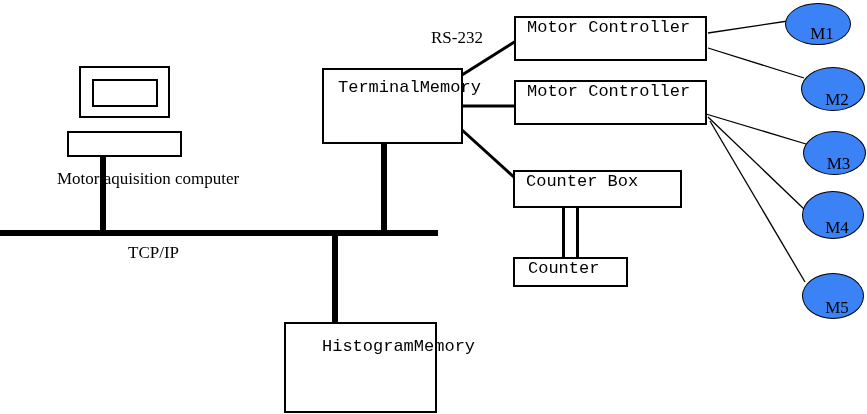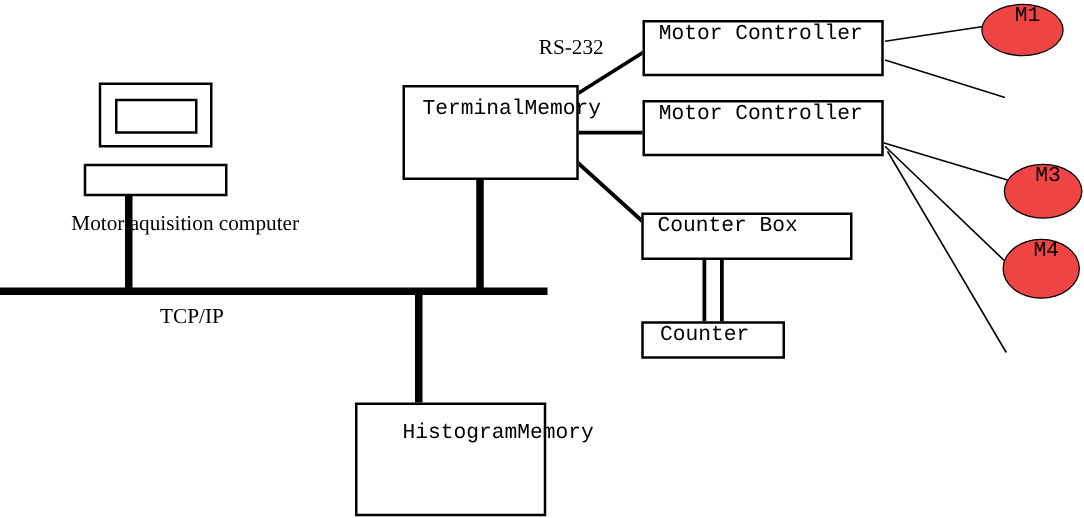--- a/index.html
+++ b/index.html
@@ -37,26 +37,27 @@
   .label {
     position: absolute;
     white-space: nowrap;
     line-height: 20px;
     font-family: Liberation Serif, serif;
   }
   .ellipse {
     position: absolute;
     border: 1.5px solid #000000;
     border-radius: 50%;
-    background: #ef4444;
+    background: #3b82f6;
     box-sizing: border-box;
     display: flex;
-    align-items: flex-start;
+    align-items: flex-end;
     justify-content: center;
     padding-left: 8px;
+    font-family: Liberation Serif, serif;
   }
   .twoline { line-height: 20px; }
   svg.wires {
     position: absolute;
     left: 0; top: 0;
     pointer-events: none;
   }
 </style>
 </head>
 <body>
@@ -111,20 +112,26 @@
     <div class="twoline">Memory</div>
   </div>
 
   <div class="box" style="left:513px; top:257px; width:115px; height:30px; padding-left:13px;">
     <span>Counter</span>
   </div>
 
   <div class="ellipse" style="left:785px; top:3px; width:66px; height:42px;">
     <span>M1</span>
   </div>
+  <div class="ellipse" style="left:801px; top:67px; width:64px; height:44px;">
+    <span>M2</span>
+  </div>
   <div class="ellipse" style="left:803px; top:131px; width:63px; height:44px;">
     <span>M3</span>
   </div>
   <div class="ellipse" style="left:802px; top:191px; width:62px; height:48px;">
     <span>M4</span>
   </div>
+  <div class="ellipse" style="left:802px; top:273px; width:62px; height:46px;">
+    <span>M5</span>
+  </div>
 
 </div>
 
 </body></html>

